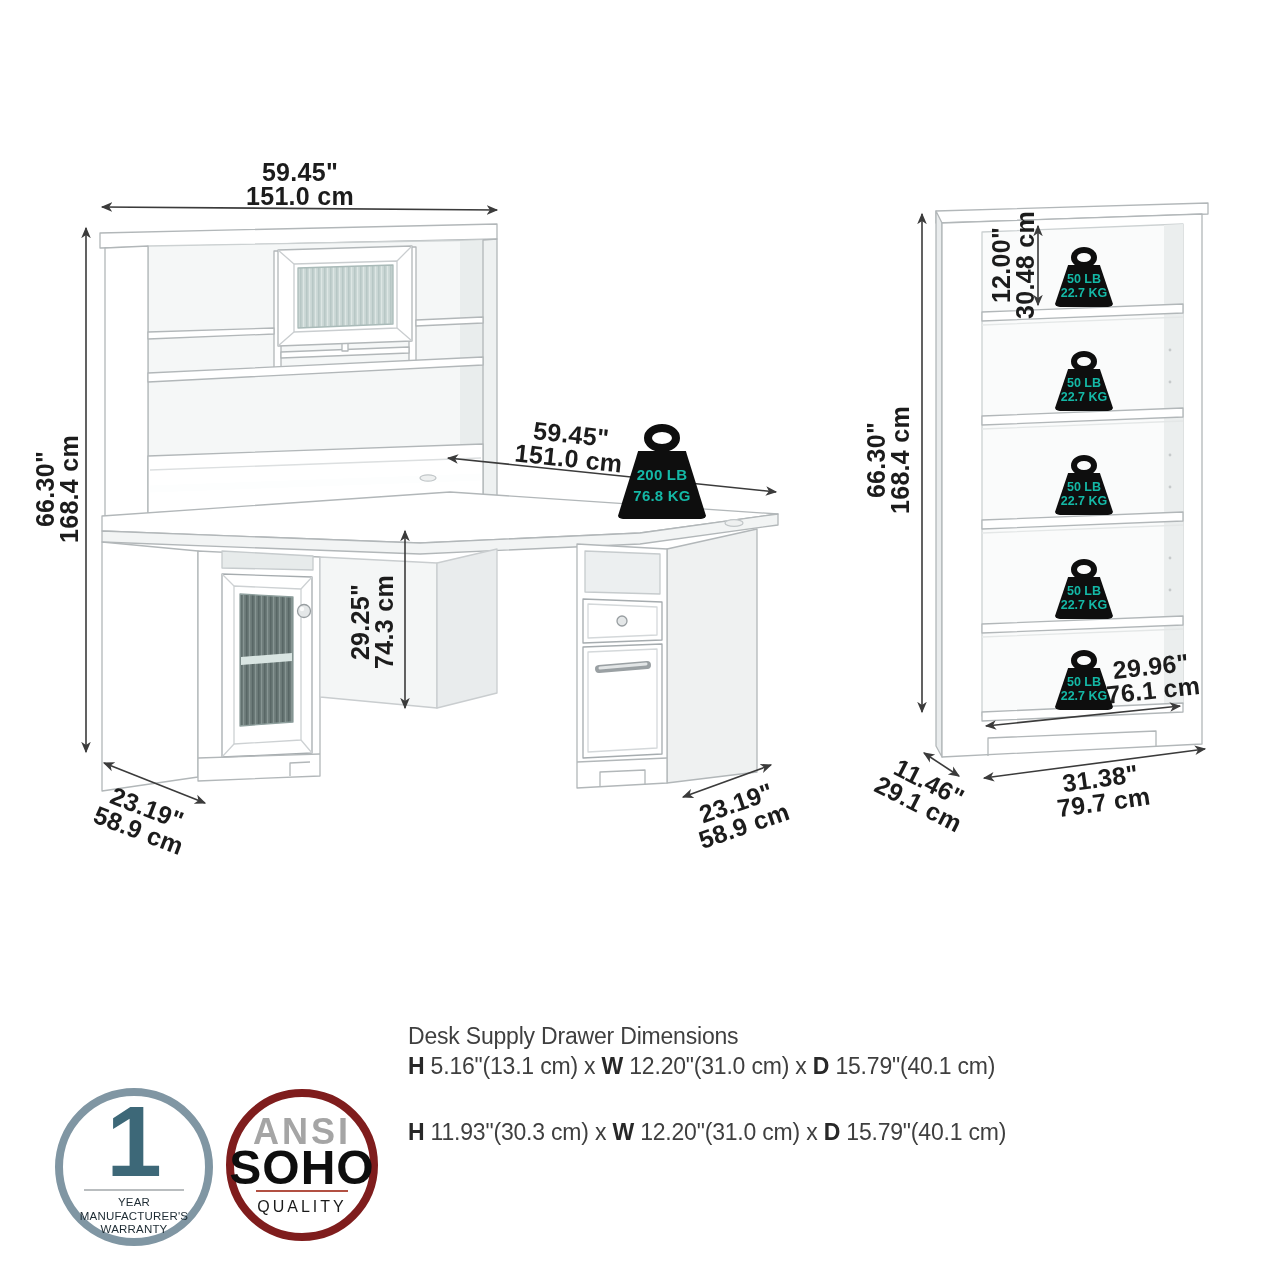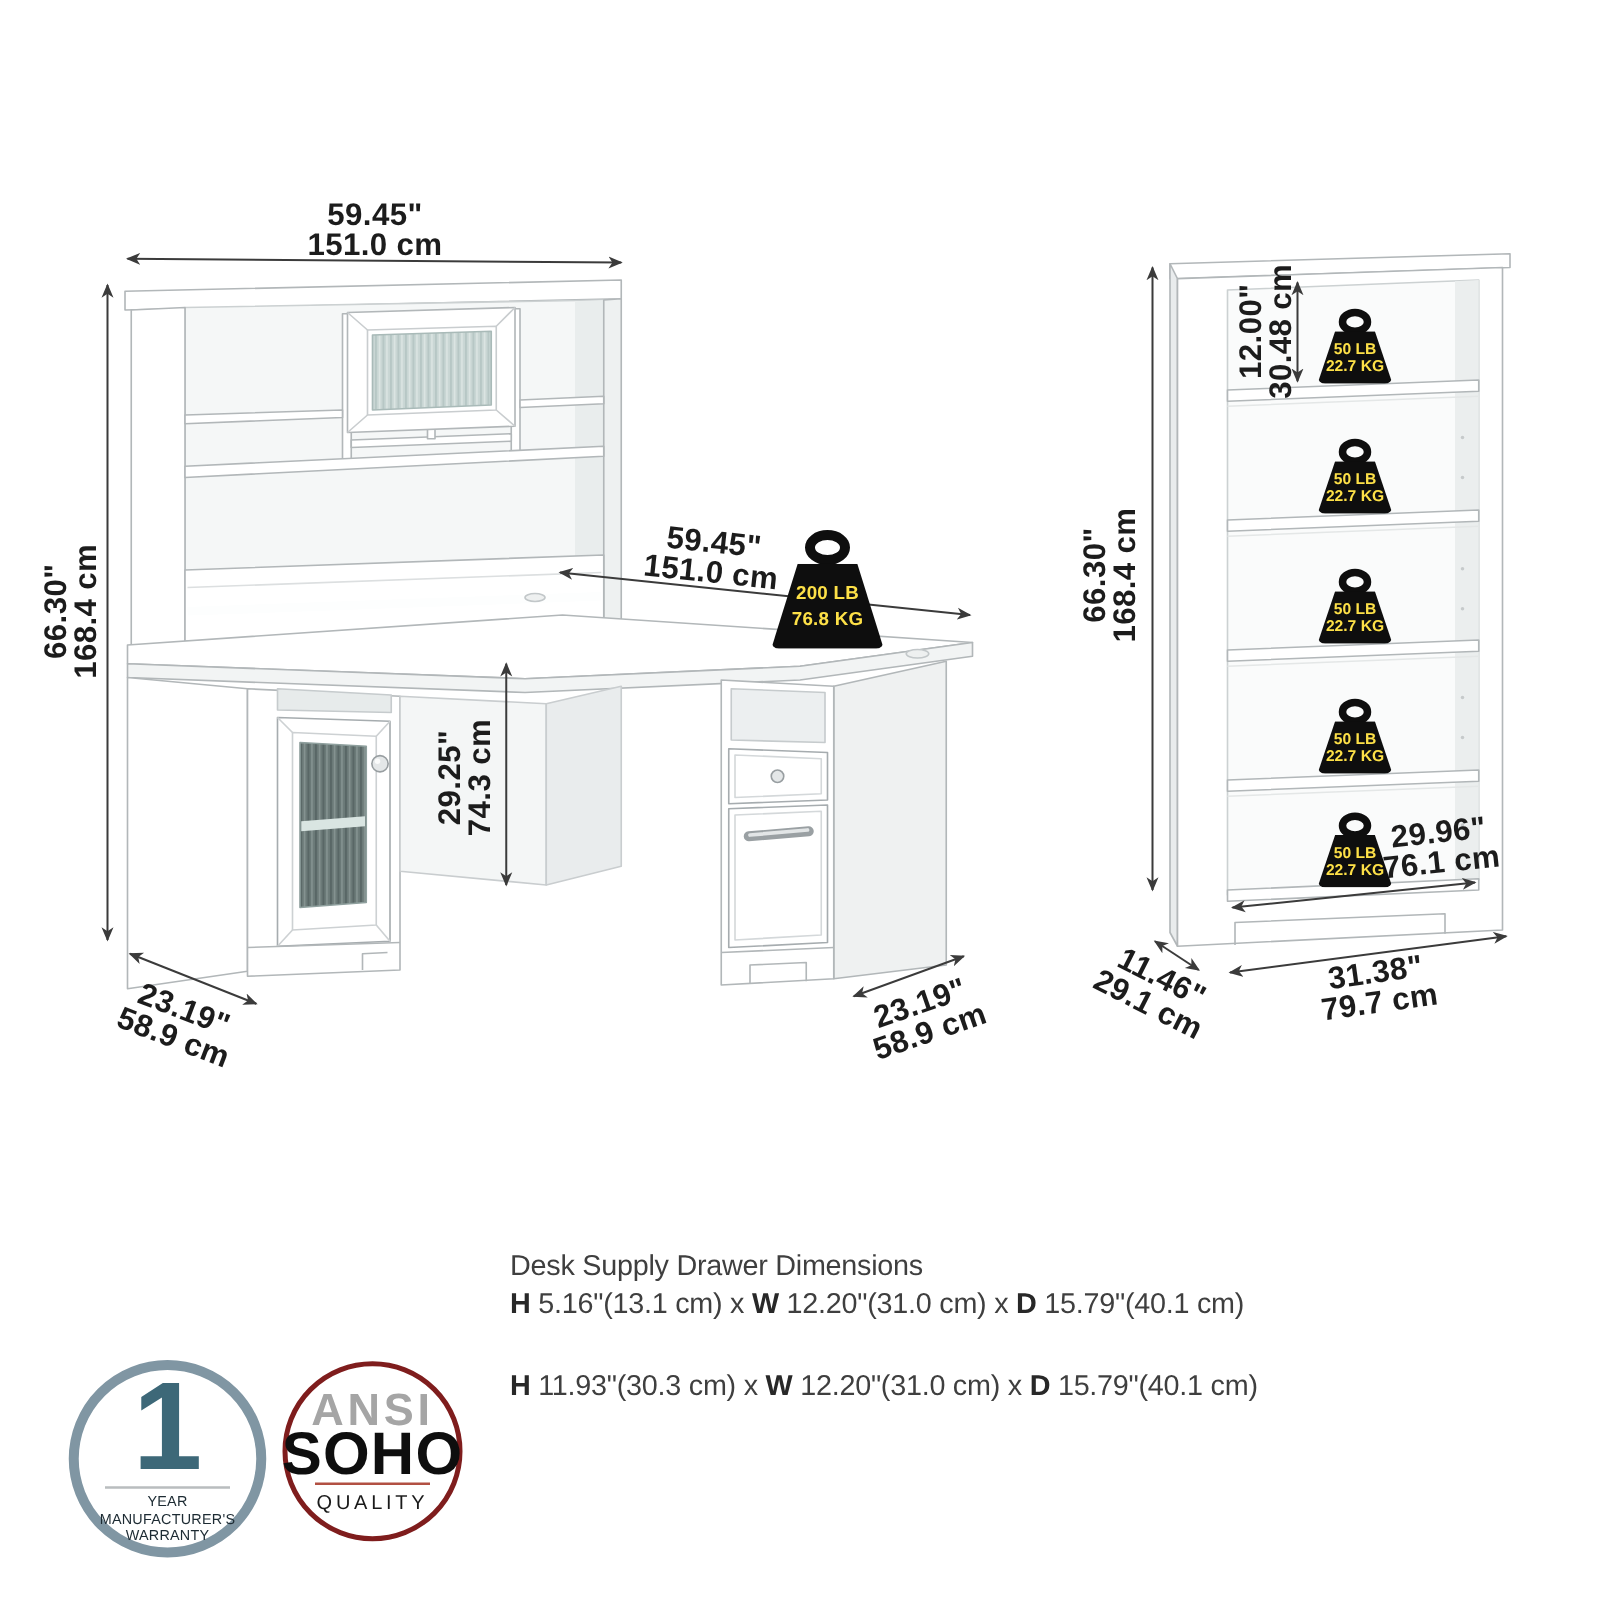--- a/index.html
+++ b/index.html
@@ -12,42 +12,42 @@
        text-align:center;font-weight:bold;font-size:25px;line-height:24px;
        color:#1c1c1c;white-space:nowrap;letter-spacing:.3px;}
 
   
   .weight{position:absolute;}
   .weight .ring{position:absolute;left:50%;top:0;transform:translateX(-50%);
        border-style:solid;border-color:#0e0e0e;border-radius:50%;background:transparent;}
   .weight .wbody{position:absolute;left:0;right:0;bottom:0;background:#0e0e0e;
        clip-path:polygon(23.5% 0,76.5% 0,100% 100%,0 100%);
        display:flex;flex-direction:column;align-items:center;justify-content:center;
-       color:#fde047;font-weight:bold;text-align:center;border-radius:6px;}
+       color:#14b8a6;font-weight:bold;text-align:center;border-radius:6px;}
   .w-desk{width:90px;height:95px;}
   .w-desk .ring{width:20px;height:12px;border-width:8px;}
   .w-desk .wbody{height:68px;font-size:15px;line-height:21px;letter-spacing:.2px;}
   .w-book{width:60px;height:60px;}
   .w-book .ring{width:14px;height:9px;border-width:6px;}
   .w-book .wbody{height:42px;font-size:12.5px;line-height:14px;}
 
   
   .specs{position:absolute;left:408px;top:997px;font-size:23px;line-height:30px;
          color:#3f3f3f;letter-spacing:-.2px;}
-  .spec-block{margin-bottom:36px;}
+  .spec-block{margin-bottom:36px;margin-top:24px;}
   .spec-line b{color:#282828;}
 
   
   .badge{position:absolute;border-radius:50%;background:#fff;display:flex;
          flex-direction:column;align-items:center;justify-content:center;text-align:center;}
   .badge-warranty{left:55px;top:1088px;width:142px;height:142px;border:8px solid #8096a3;}
   .wnum{font-size:100px;line-height:84px;font-weight:bold;color:#3d6878;margin-top:2px;}
   .wdiv{width:100px;height:2px;background:#b9bdbf;margin:6px 0 5px;}
   .wtxt{font-size:11.5px;line-height:13.5px;font-weight:normal;color:#1d2b33;letter-spacing:.2px;}
-  .badge-quality{left:226px;top:1089px;width:136px;height:136px;border:4px solid #7f1d1d;}
+  .badge-quality{left:226px;top:1089px;width:136px;height:136px;border:8px solid #7f1d1d;}
   .ansi{font-size:36px;line-height:34px;font-weight:bold;color:#a5a5a5;letter-spacing:3px;}
   .soho{font-size:48px;line-height:38px;font-weight:bold;color:#0e0e0e;letter-spacing:1px;}
   .qdiv{width:92px;height:2px;background:#b25043;margin:3px 0 6px;}
   .qual{font-size:16px;line-height:17px;font-weight:normal;color:#1a1a1a;letter-spacing:3px;}
 </style>
 </head>
 <body>
 
 <div class="stage">
 

